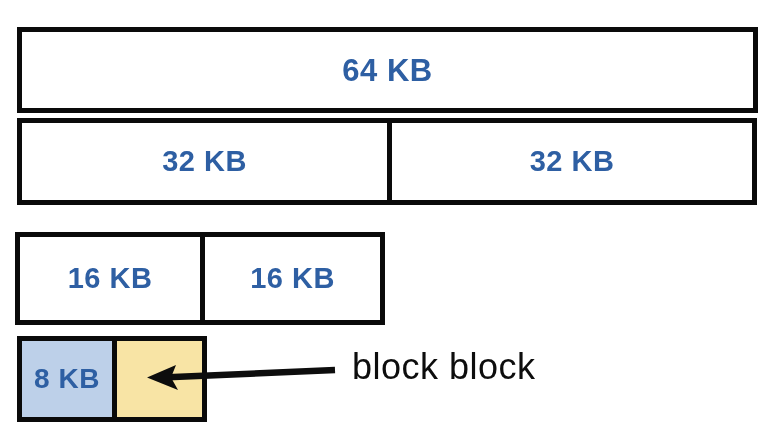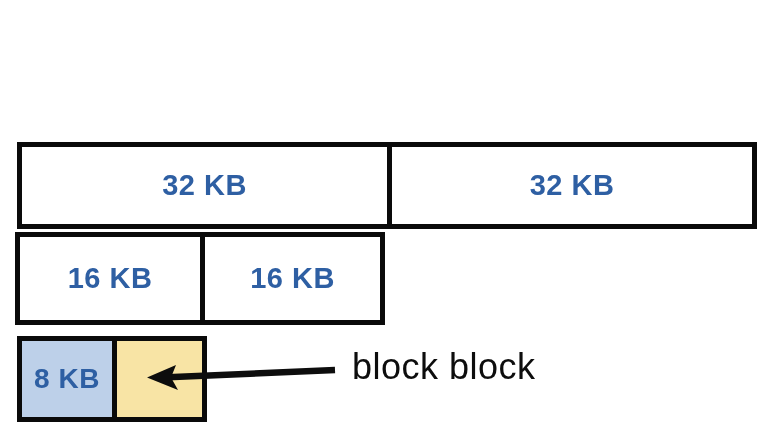--- a/index.html
+++ b/index.html
@@ -55,21 +55,21 @@
     top: 27px;
     width: 741px;
     height: 86px;
   }
   #row-64 .cell { flex: 1 1 100%; }
   #row-64 .cell-label { font-size: 31px; }
 
   
   #row-32 {
     left: 17px;
-    top: 142px;
+    top: 118px;
     width: 740px;
     height: 87px;
   }
   #row-32 .cell { flex: 1 1 50%; }
   #row-32 .cell-label { font-size: 29px; }
 
   
   #row-16 {
     left: 15px;
     top: 232px;
@@ -111,20 +111,25 @@
     letter-spacing: 0.5px;
     white-space: nowrap;
     line-height: 1;
   }
 </style>
 </head>
 <body>
 
 <div id="canvas">
 
+  <div class="block-row" id="row-64">
+    <div class="cell">
+      <span class="cell-label">64 KB</span>
+    </div>
+  </div>
 
   <div class="block-row" id="row-32">
     <div class="cell">
       <span class="cell-label">32 KB</span>
     </div>
     <div class="cell">
       <span class="cell-label">32 KB</span>
     </div>
   </div>
 

